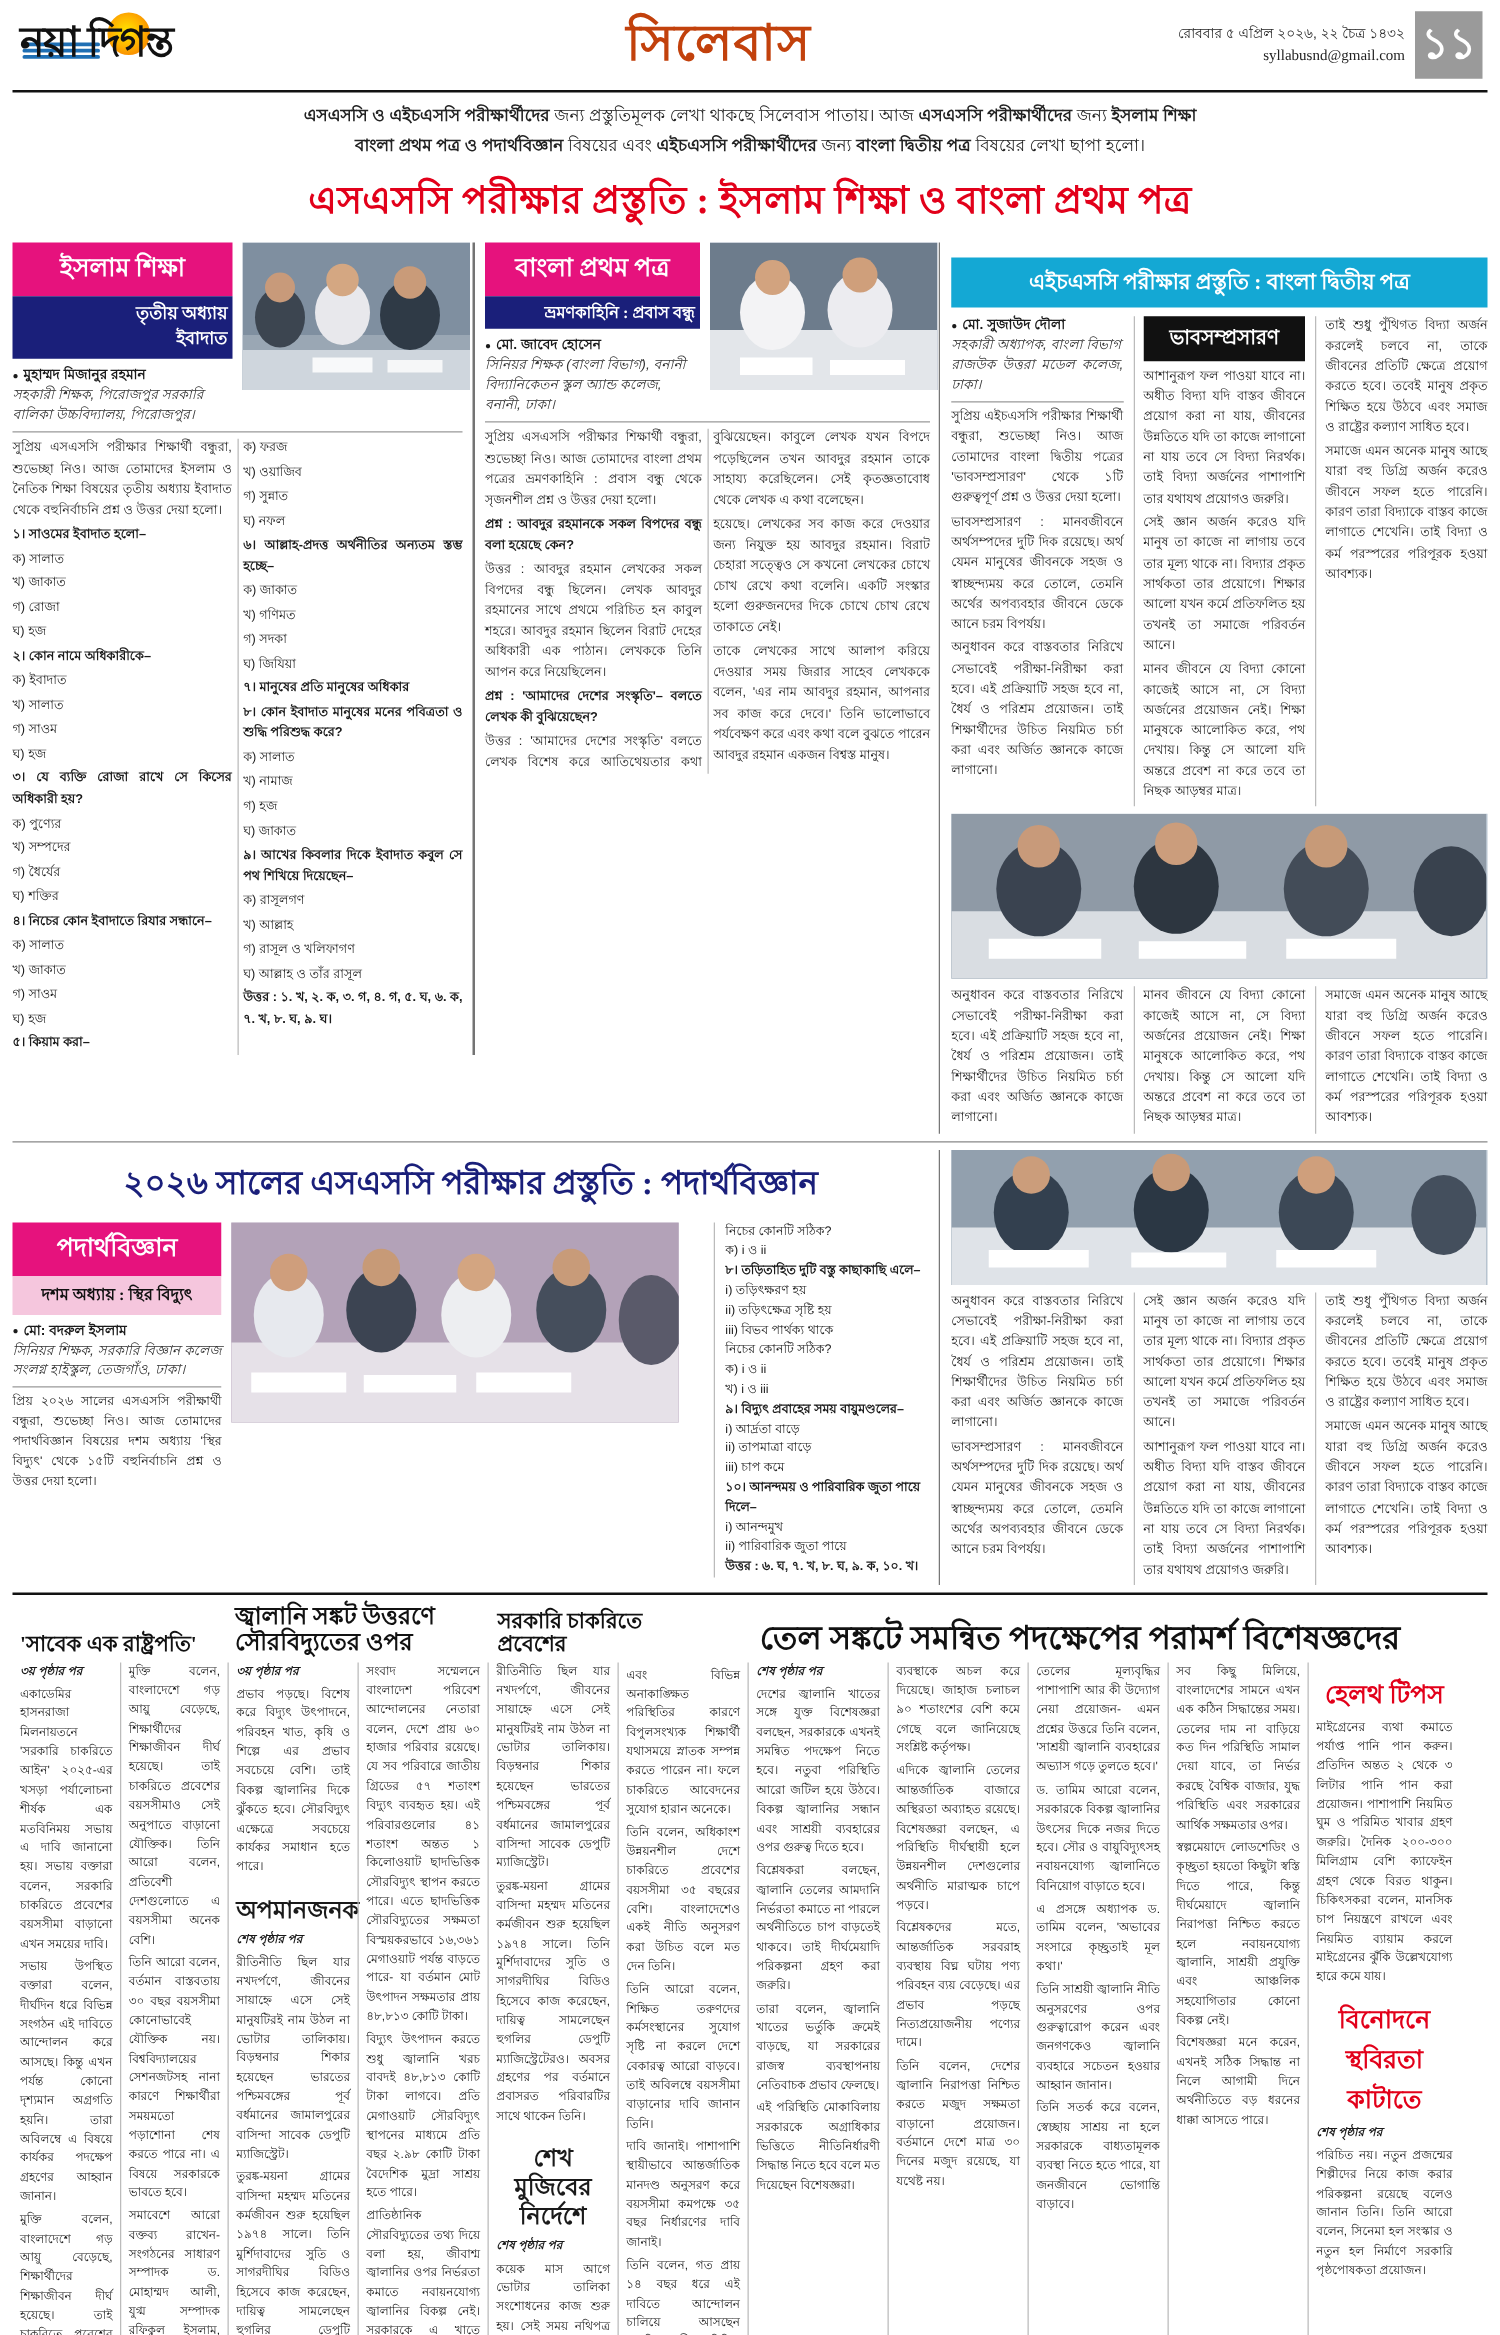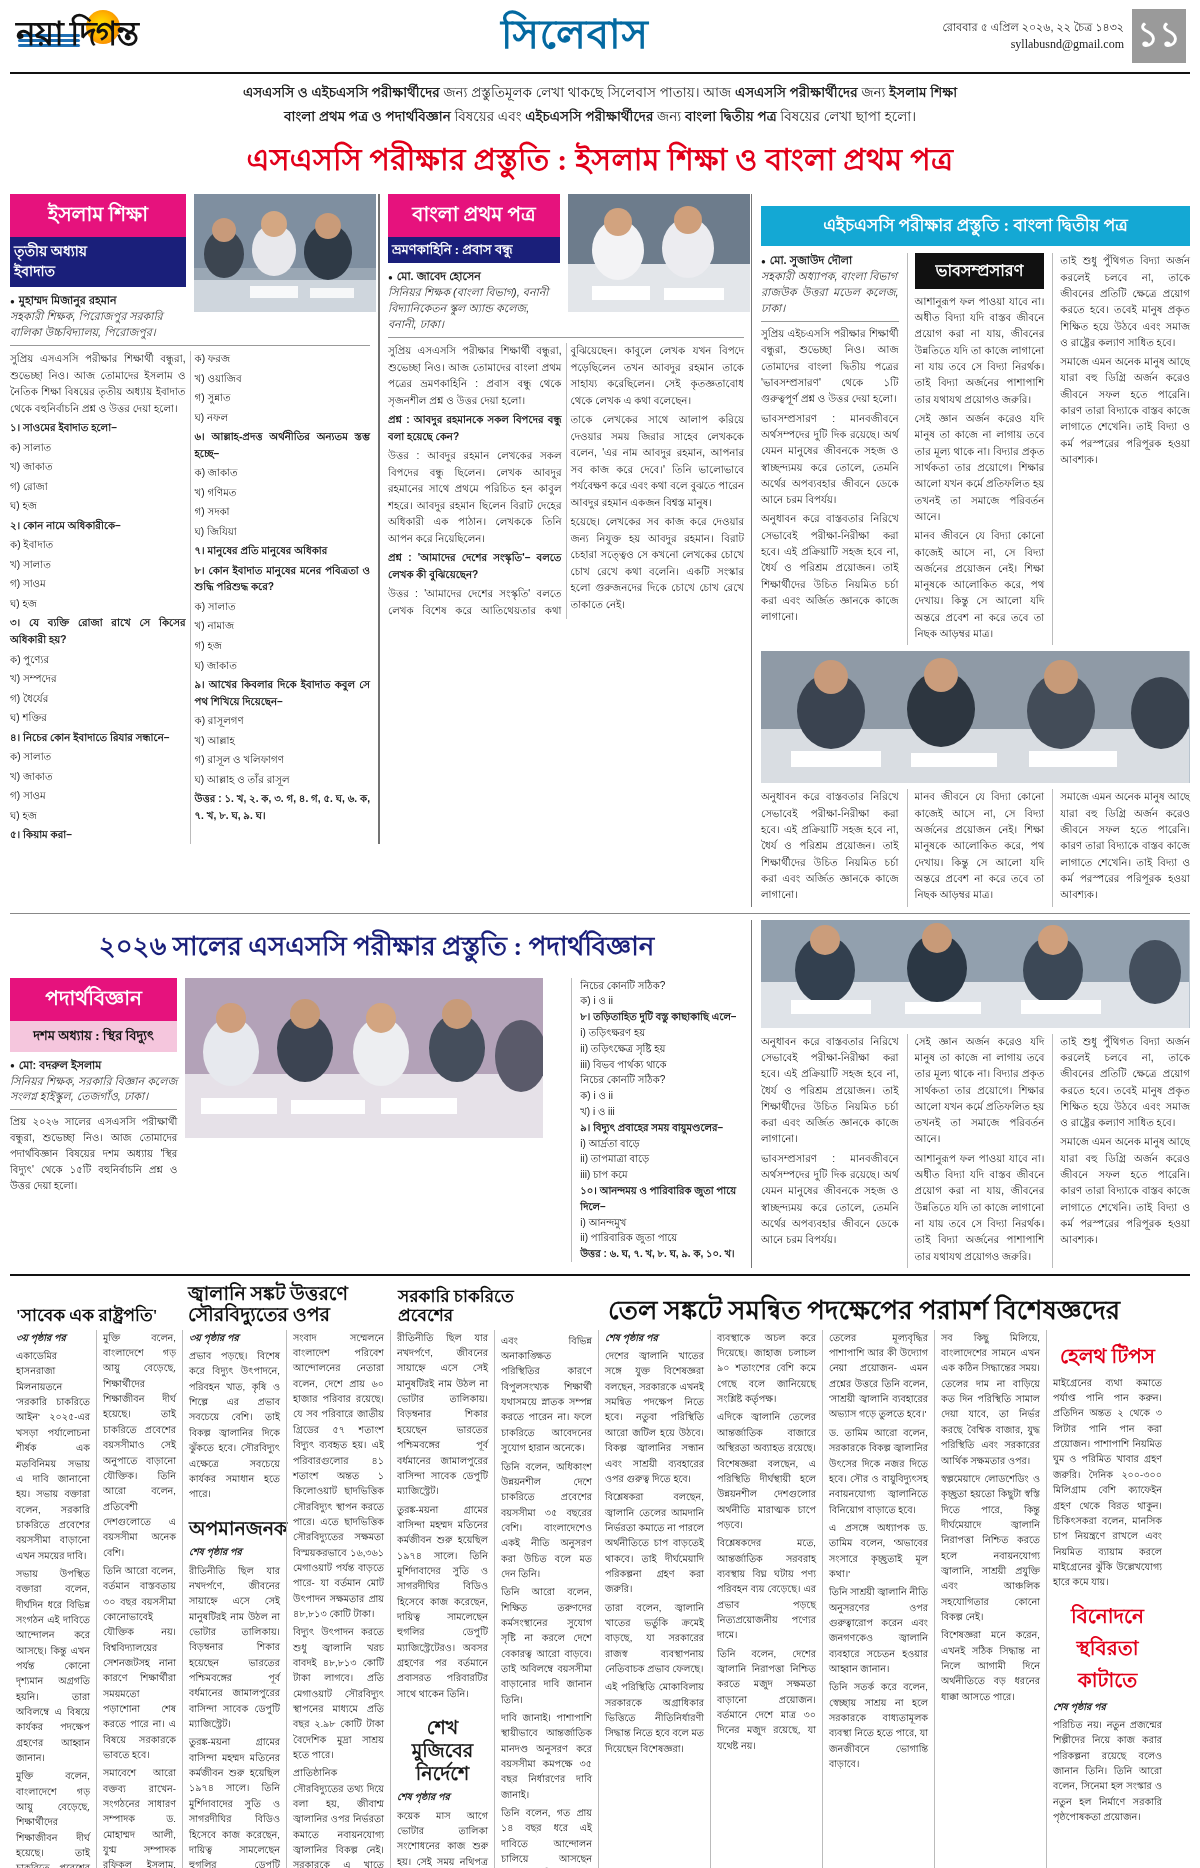--- a/index.html
+++ b/index.html
@@ -16,21 +16,21 @@
   .masthead { display: flex; align-items: center; height: 70px; padding: 6px 4px 4px 4px; }
   .logo-wrap { width: 250px; display: flex; align-items: center; gap: 2px; position: relative; }
   .logo-sun { position: absolute; left: 72px; top: 2px; width: 34px; height: 34px;
      border-radius: 50%; background: radial-gradient(circle at 45% 45%, #ffe600 0%, #ffb400 45%, #f26b00 100%); }
   .logo-text { font-family: "Liberation Serif", serif; font-weight: bold; font-size: 33px;
      letter-spacing: -1px; color: #111; position: relative; z-index: 2; padding-left: 2px;}
   .logo-stripes { position:absolute; left: 4px; top: 26px; width: 62px; }
   .logo-stripes div { height: 3px; background:#1f6fb4; margin-bottom:2px; border-radius:2px;}
   .mast-center { flex: 1; text-align: center; }
   .mast-title { font-family: "Liberation Serif", serif; font-weight: bold; font-size: 40px;
-      color: #0369a1; letter-spacing: 1px; }
+      color: #c2410c; letter-spacing: 1px; }
   .mast-right { width: 300px; display: flex; align-items: center; justify-content: flex-end; gap: 8px; }
   .mast-meta { text-align: right; font-size: 11px; line-height: 1.5; color: #222; }
   .mast-meta .email { font-family: "Liberation Serif", serif; font-size: 12px; }
   .page-no { width: 54px; height: 54px; background: #9a9a9a; color: #fff;
      font-family: "Liberation Serif", serif; font-size: 34px; font-weight: bold;
      display:flex; align-items:center; justify-content:center; }
 
   .rule-thick { border-top: 2px solid #111; margin: 2px 0 0 0; }
 
   
@@ -45,21 +45,21 @@
   .top-block { display: flex; gap: 0; }
   .top-left { width: 742px; padding-right: 8px; border-right: 1px solid #777; }
   .top-right { width: 438px; padding-left: 9px; margin-top: 12px; }
 
   .sec-two { display: flex; gap: 8px; }
   .sec-col { width: 366px; }
   .sec-col + .sec-col { border-left: 2px solid #737373; padding-left: 8px; }
 
   .tag-pink { background: #e6127d; color: #fff; text-align:center; font-weight:bold;
       font-size: 20px; padding: 5px 4px; font-family:"Liberation Serif", serif; }
-  .tag-navy { background: #1a1f7a; color: #fff; text-align:left; font-weight:bold;
+  .tag-navy { background: #1a1f7a; color: #fff; text-align:right; font-weight:bold;
       font-size: 14px; padding: 5px 4px 6px 4px; line-height:1.4; font-family:"Liberation Serif", serif; }
   .tag-navy.one { font-size: 13px; padding: 4px; }
 
   .hdr-row { display: flex; gap: 8px; }
   .hdr-col { width: 176px; }
   .photo { background: #b8c4cf; overflow: hidden; position: relative; }
   .photo.p1 { width: 182px; height: 118px; }
   .byline { font-size: 11px; line-height: 1.45; padding-top: 6px; }
   .byline .nm { font-weight: bold; }
   .byline .nm::before { content: "\25CF"; font-size: 8px; margin-right: 4px; vertical-align: middle; }
@@ -252,22 +252,22 @@
               </div>
             </div>
           </div>
           <div class="hr-s"></div>
           <div class="colbody">
             <p>সুপ্রিয় এসএসসি পরীক্ষার শিক্ষার্থী বন্ধুরা, শুভেচ্ছা নিও। আজ তোমাদের বাংলা প্রথম পত্রের ভ্রমণকাহিনি : প্রবাস বন্ধু থেকে সৃজনশীল প্রশ্ন ও উত্তর দেয়া হলো।</p>
             <p><b>প্রশ্ন : আবদুর রহমানকে সকল বিপদের বন্ধু বলা হয়েছে কেন?</b></p>
             <p>উত্তর : আবদুর রহমান লেখকের সকল বিপদের বন্ধু ছিলেন। লেখক আবদুর রহমানের সাথে প্রথমে পরিচিত হন কাবুল শহরে। আবদুর রহমান ছিলেন বিরাট দেহের অধিকারী এক পাঠান। লেখককে তিনি আপন করে নিয়েছিলেন।</p>
             <p><b>প্রশ্ন : 'আমাদের দেশের সংস্কৃতি'– বলতে লেখক কী বুঝিয়েছেন?</b></p>
             <p>উত্তর : 'আমাদের দেশের সংস্কৃতি' বলতে লেখক বিশেষ করে আতিথেয়তার কথা বুঝিয়েছেন। কাবুলে লেখক যখন বিপদে পড়েছিলেন তখন আবদুর রহমান তাকে সাহায্য করেছিলেন। সেই কৃতজ্ঞতাবোধ থেকে লেখক এ কথা বলেছেন।</p>
+            <p>হয়েছে। লেখকের সব কাজ করে দেওয়ার জন্য নিযুক্ত হয় আবদুর রহমান। বিরাট চেহারা সত্ত্বেও সে কখনো লেখকের চোখে চোখ রেখে কথা বলেনি। একটি সংস্কার হলো গুরুজনদের দিকে চোখে চোখ রেখে তাকাতে নেই।</p>
             <p>তাকে লেখকের সাথে আলাপ করিয়ে দেওয়ার সময় জিরার সাহেব লেখককে বলেন, 'এর নাম আবদুর রহমান, আপনার সব কাজ করে দেবে।' তিনি ভালোভাবে পর্যবেক্ষণ করে এবং কথা বলে বুঝতে পারেন আবদুর রহমান একজন বিশ্বস্ত মানুষ।</p>
-            <p>হয়েছে। লেখকের সব কাজ করে দেওয়ার জন্য নিযুক্ত হয় আবদুর রহমান। বিরাট চেহারা সত্ত্বেও সে কখনো লেখকের চোখে চোখ রেখে কথা বলেনি। একটি সংস্কার হলো গুরুজনদের দিকে চোখে চোখ রেখে তাকাতে নেই।</p>
           </div>
         </div>
 
       </div>
     </div>
 
     <div class="top-right">
       <div class="tag-cyan">এইচএসসি পরীক্ষার প্রস্তুতি : বাংলা দ্বিতীয় পত্র</div>
       <div class="rail-cols" style="margin-top:7px;">
         <div class="rail-c">

